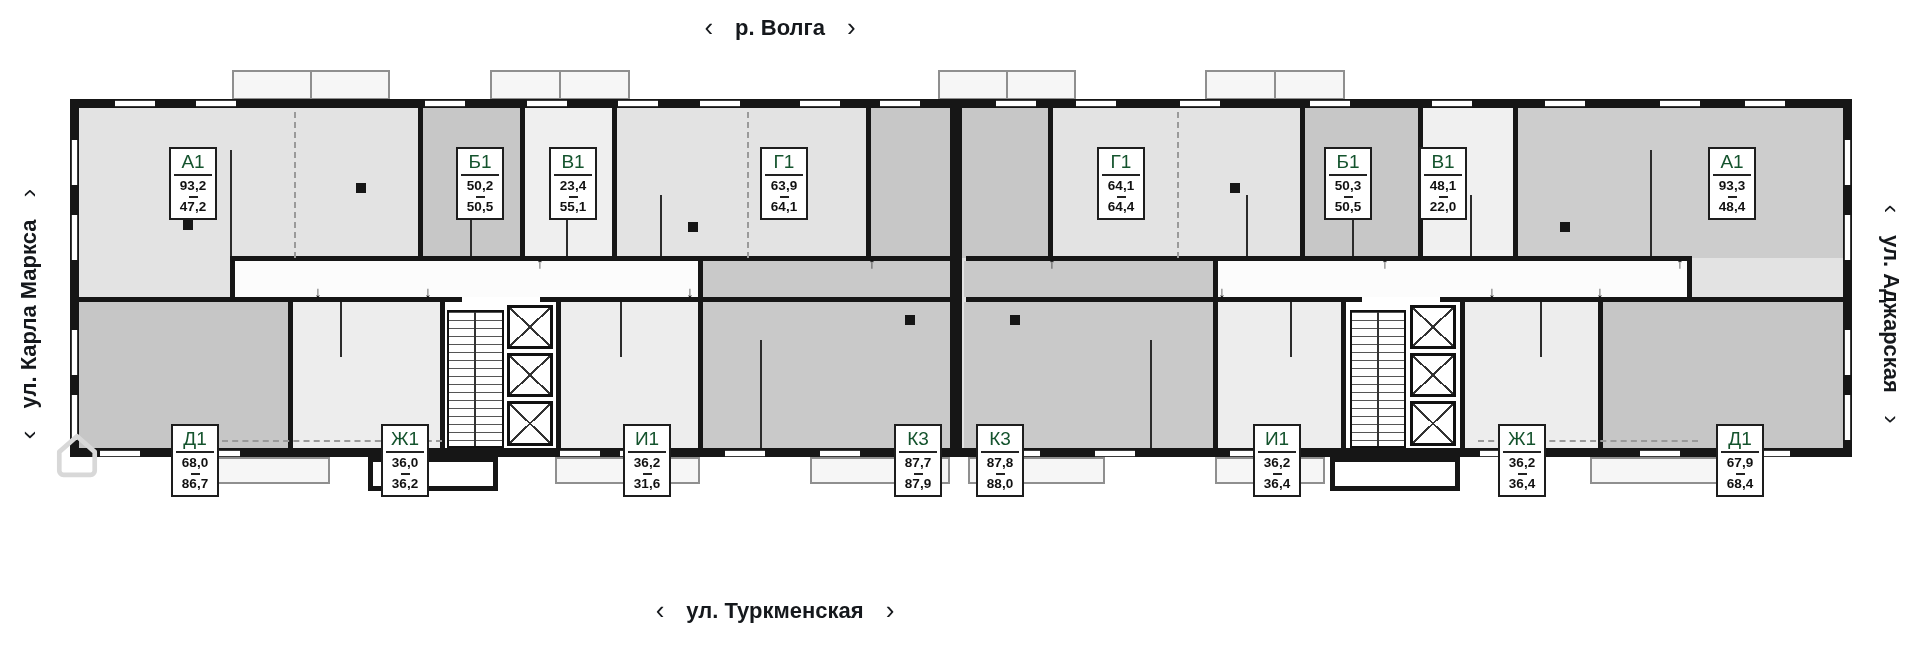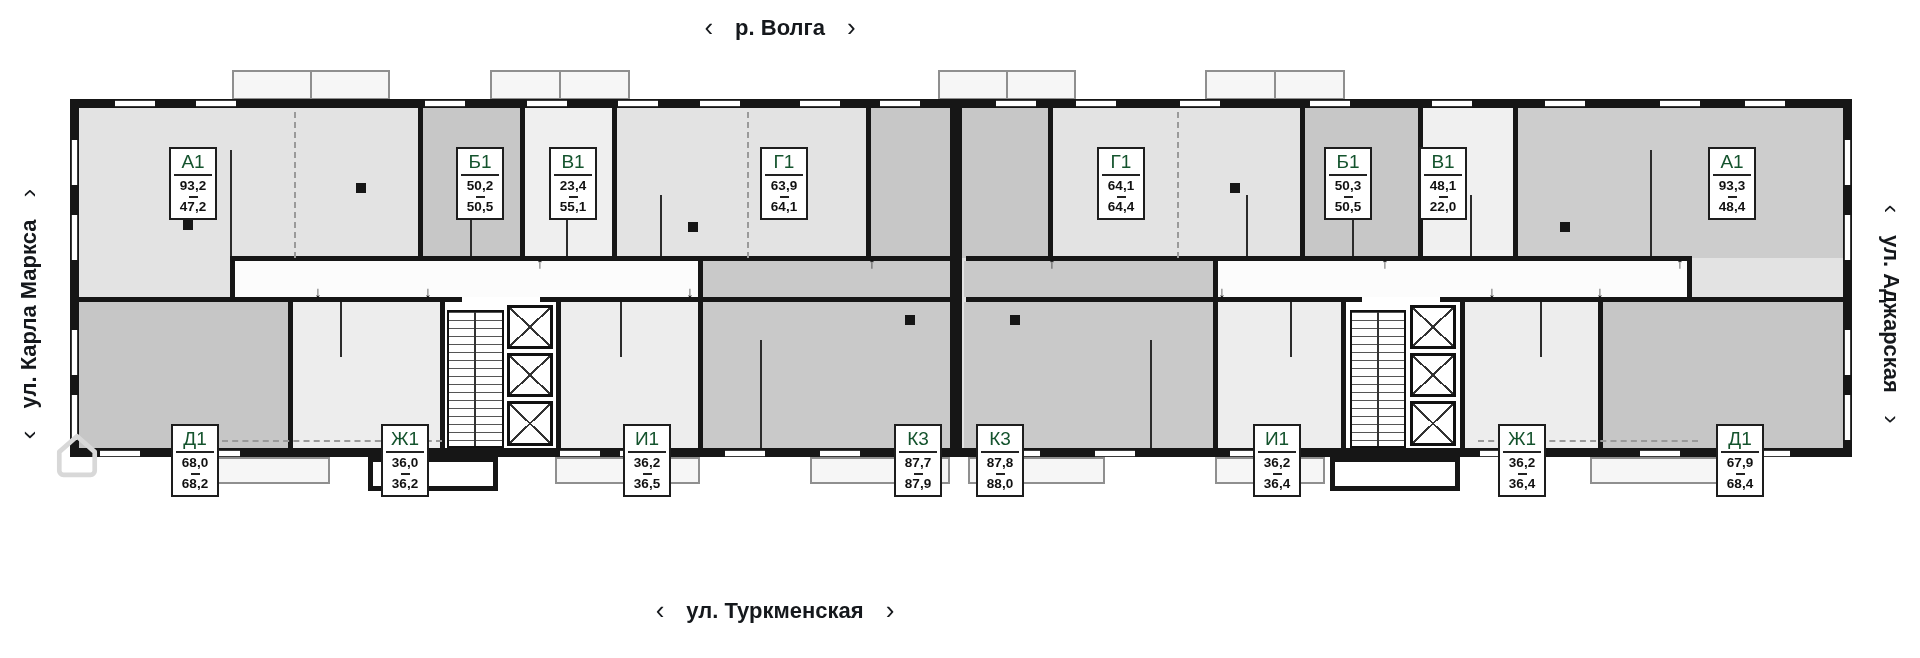--- a/index.html
+++ b/index.html
@@ -132,35 +132,35 @@
     <div class="area">93,3</div>
     <div class="mini"></div>
     <div class="area">48,4</div>
   </div>
 
   <div class="apt" style="left:171px;top:424px;">
     <div class="unit">Д1</div>
     <div class="rule"></div>
     <div class="area">68,0</div>
     <div class="mini"></div>
-    <div class="area">68,2</div>
+    <div class="area">86,7</div>
   </div>
   <div class="apt" style="left:381px;top:424px;">
     <div class="unit">Ж1</div>
     <div class="rule"></div>
     <div class="area">36,0</div>
     <div class="mini"></div>
     <div class="area">36,2</div>
   </div>
   <div class="apt" style="left:623px;top:424px;">
     <div class="unit">И1</div>
     <div class="rule"></div>
     <div class="area">36,2</div>
     <div class="mini"></div>
-    <div class="area">36,5</div>
+    <div class="area">31,6</div>
   </div>
   <div class="apt" style="left:894px;top:424px;">
     <div class="unit">К3</div>
     <div class="rule"></div>
     <div class="area">87,7</div>
     <div class="mini"></div>
     <div class="area">87,9</div>
   </div>
   <div class="apt" style="left:976px;top:424px;">
     <div class="unit">К3</div>

